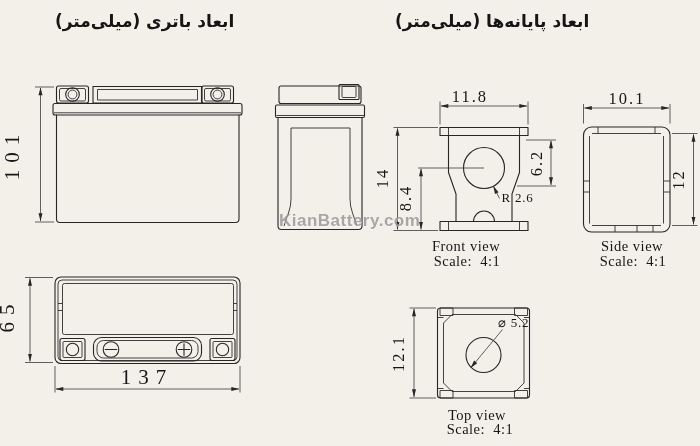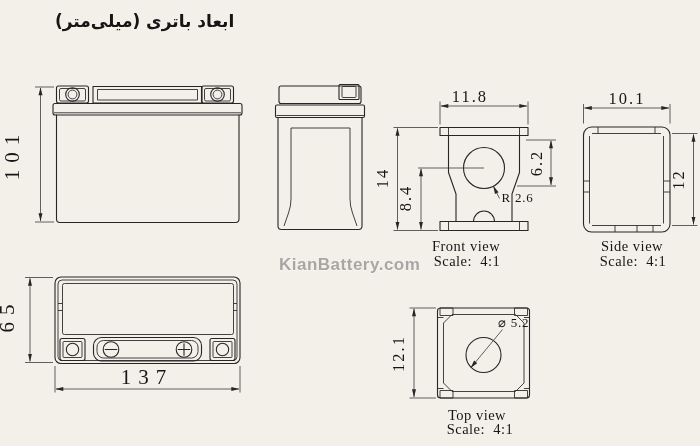--- a/index.html
+++ b/index.html
@@ -5,37 +5,38 @@
   html,body { margin:0; padding:0; }
   .stage { position:relative; width:700px; height:446px; background:#f2f0e9; overflow:hidden;
            font-family:"DejaVu Sans", sans-serif; }
   .title { position:absolute; top:11px; font-weight:bold; font-size:17px; color:#151515;
            direction:rtl; text-align:left; }
   .title-battery   { left:55px;  width:300px; }
   .title-terminals { left:395px; width:280px; }
   .watermark { position:absolute; left:279px; top:211px; font-size:17px; font-weight:bold;
                color:#9a9a9a; opacity:.85; letter-spacing:.5px;
                text-shadow:0 1px 0 rgba(255,255,255,.55);
-               font-family:"Liberation Sans", sans-serif;margin-top:44px; }
+               font-family:"Liberation Sans", sans-serif; }
   svg { position:absolute; left:0; top:0; }
   svg text { font-family:"Liberation Serif","DejaVu Serif",serif; fill:#161616; white-space:pre; }
   .ln  { fill:none; stroke:#262626; stroke-width:1.1; stroke-linejoin:round; stroke-linecap:round; }
   .ln2 { fill:none; stroke:#2e2e2e; stroke-width:0.9; stroke-linejoin:round; }
   .dm  { fill:none; stroke:#3a3a3a; stroke-width:0.8; }
   .bigd { font-size:21px; letter-spacing:7px; }
   .smd  { font-size:16.5px; letter-spacing:2px; }
   .lbl  { font-size:14.5px; letter-spacing:.5px; }
   .tiny { font-size:13px; letter-spacing:.8px; }
 </style>
 </head>
 <body>
 
 <div class="stage">
 
   <div class="title title-battery">ابعاد باتری (میلی‌متر)</div>
+  <div class="title title-terminals">ابعاد پایانه‌ها (میلی‌متر)</div>
 
   <svg width="700" height="446" viewBox="0 0 700 446">
     <defs>
       <marker id="aE" orient="auto" markerUnits="userSpaceOnUse" markerWidth="10" markerHeight="8" refX="8" refY="3">
         <path d="M0.3,1 L8.3,3 L0.3,5 Z" fill="#262626"></path>
       </marker>
       <marker id="aS" orient="auto" markerUnits="userSpaceOnUse" markerWidth="10" markerHeight="8" refX="1" refY="3">
         <path d="M8.3,1 L0.3,3 L8.3,5 Z" fill="#262626"></path>
       </marker>
     </defs>

